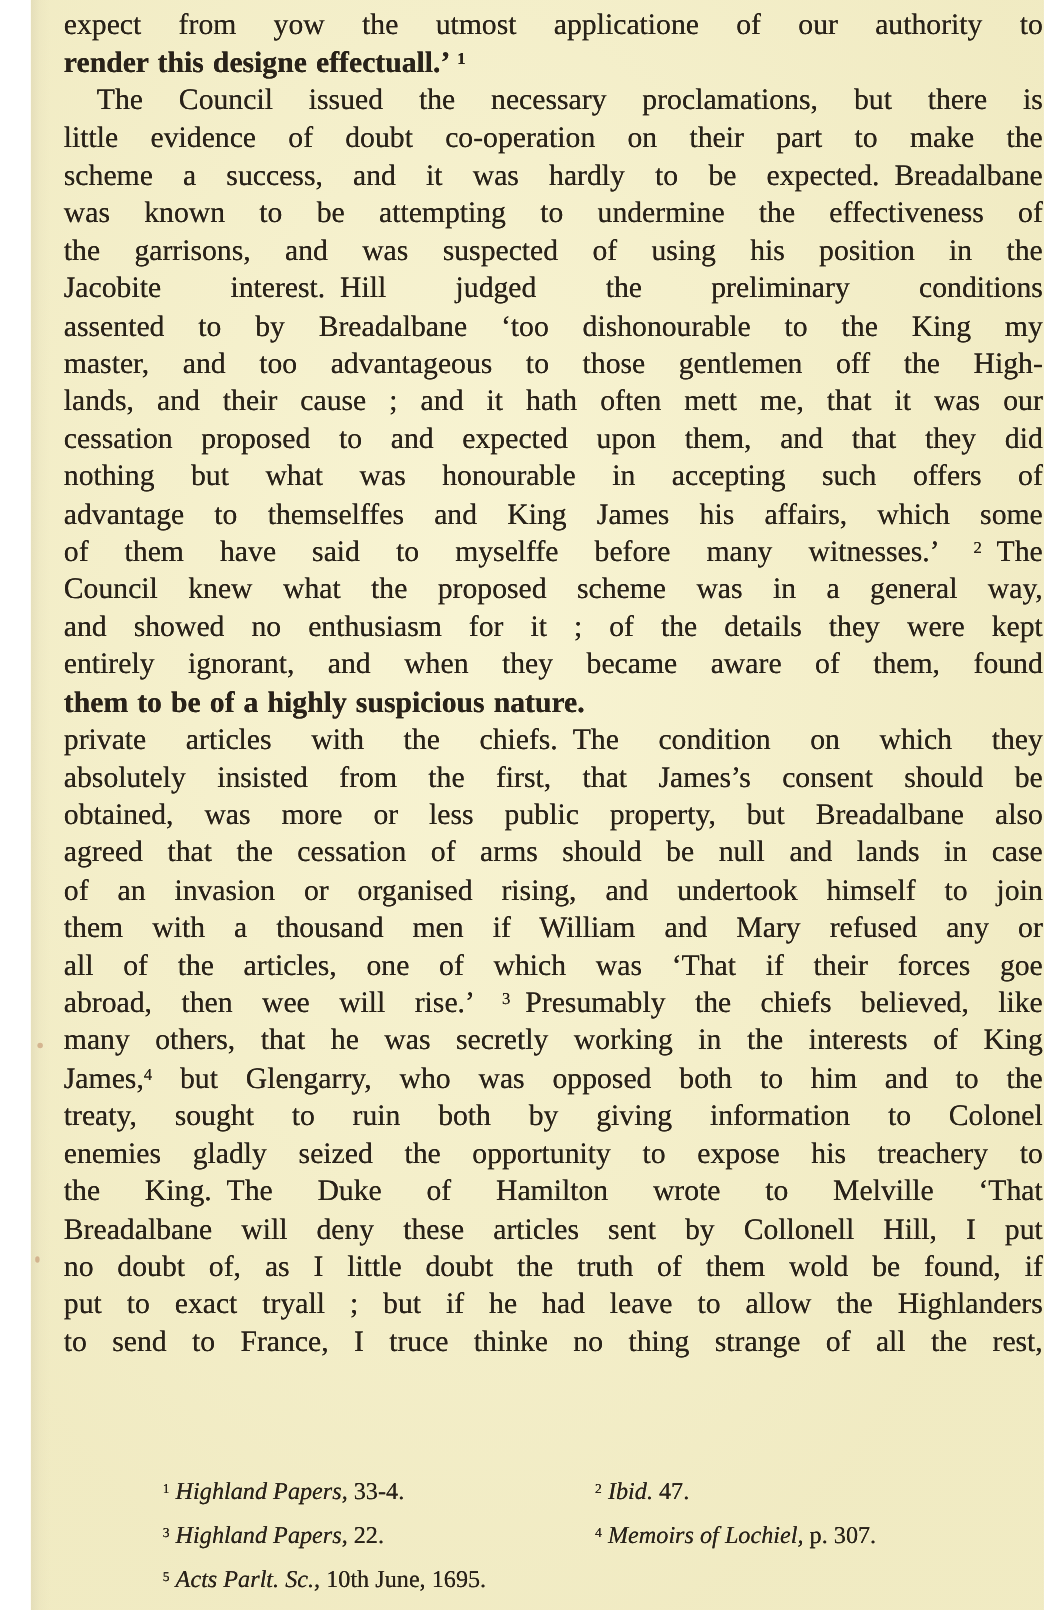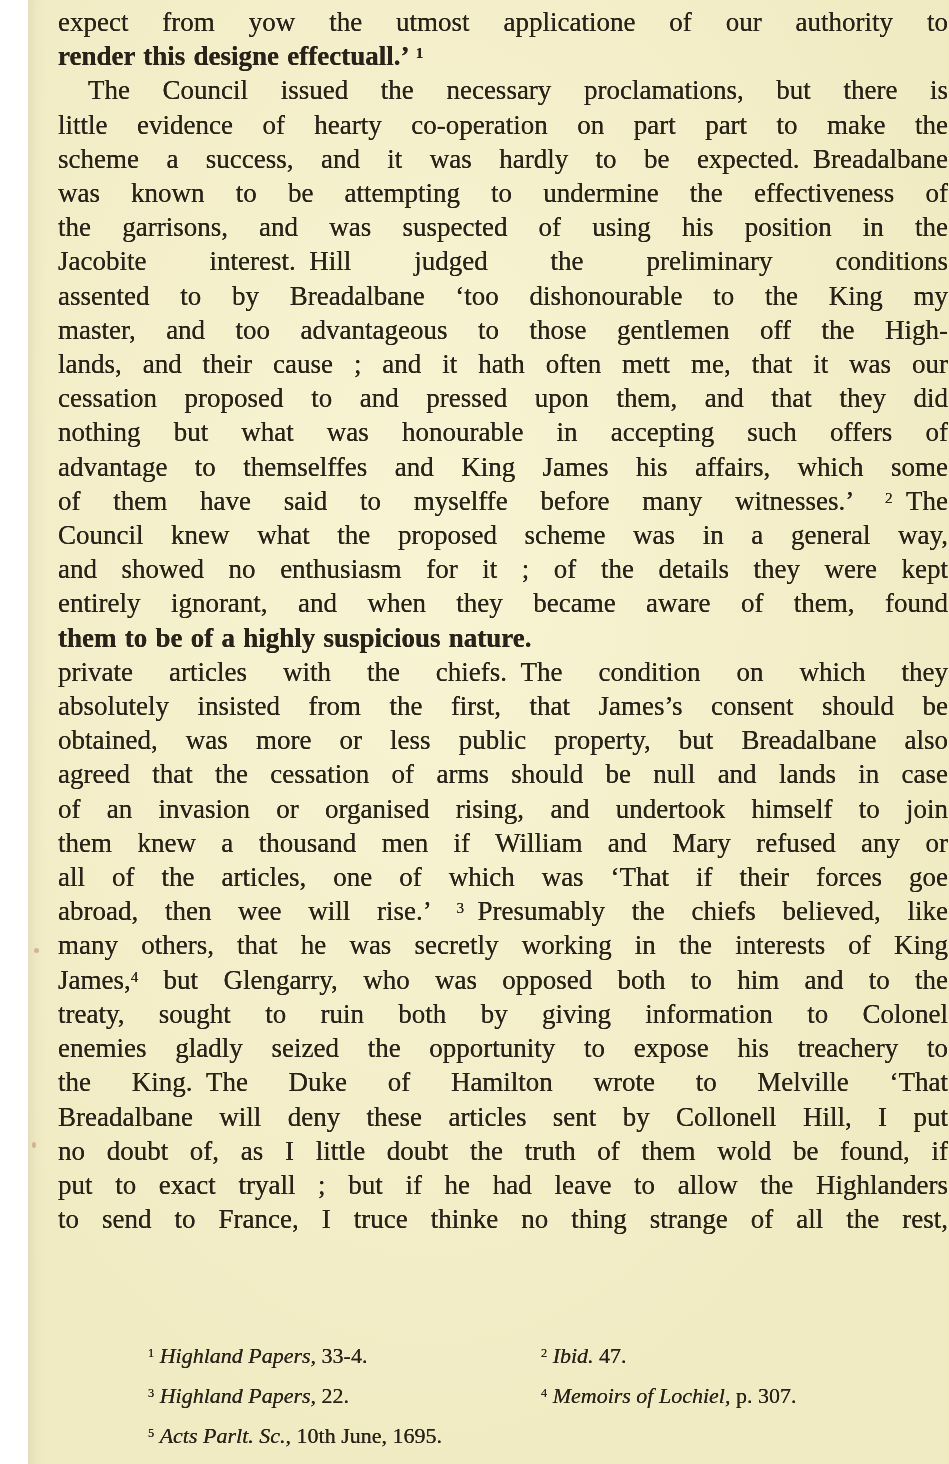--- a/index.html
+++ b/index.html
@@ -81,42 +81,42 @@
   .speck.s2 { left: 4px; top: 1142px; width: 4px; height: 6px; }
 </style>
 </head>
 <body>
 
 <div class="page">
   <div class="body-text">
       <div class="line">expect from yow the utmost applicatione of our authority to</div>
       <div class="line para-end">render this designe effectuall.’ <sup>1</sup></div>
       <div class="line indent">The Council issued the necessary proclamations, but there is</div>
-      <div class="line">little evidence of hearty co-operation on part part to make the</div>
+      <div class="line">little evidence of doubt co-operation on their part to make the</div>
       <div class="line">scheme a success, and it was hardly to be expected. Breadalbane</div>
       <div class="line">was known to be attempting to undermine the effectiveness of</div>
       <div class="line">the garrisons, and was suspected of using his position in the</div>
       <div class="line">Jacobite interest. Hill judged the preliminary conditions</div>
       <div class="line">assented to by Breadalbane ‘too dishonourable to the King my</div>
       <div class="line">master, and too advantageous to those gentlemen off the High-</div>
       <div class="line">lands, and their cause ; and it hath often mett me, that it was our</div>
-      <div class="line">cessation proposed to and pressed upon them, and that they did</div>
+      <div class="line">cessation proposed to and expected upon them, and that they did</div>
       <div class="line">nothing but what was honourable in accepting such offers of</div>
       <div class="line">advantage to themselffes and King James his affairs, which some</div>
       <div class="line">of them have said to myselffe before many witnesses.’ <sup>2</sup> The</div>
       <div class="line">Council knew what the proposed scheme was in a general way,</div>
       <div class="line">and showed no enthusiasm for it ; of the details they were kept</div>
       <div class="line">entirely ignorant, and when they became aware of them, found</div>
       <div class="line para-end">them to be of a highly suspicious nature.</div>
       <div class="line">private articles with the chiefs. The condition on which they</div>
       <div class="line">absolutely insisted from the first, that James’s consent should be</div>
       <div class="line">obtained, was more or less public property, but Breadalbane also</div>
       <div class="line">agreed that the cessation of arms should be null and lands in case</div>
       <div class="line">of an invasion or organised rising, and undertook himself to join</div>
-      <div class="line">them knew a thousand men if William and Mary refused any or</div>
+      <div class="line">them with a thousand men if William and Mary refused any or</div>
       <div class="line">all of the articles, one of which was ‘That if their forces goe</div>
       <div class="line">abroad, then wee will rise.’ <sup>3</sup> Presumably the chiefs believed, like</div>
       <div class="line">many others, that he was secretly working in the interests of King</div>
       <div class="line">James,<sup>4</sup> but Glengarry, who was opposed both to him and to the</div>
       <div class="line">treaty, sought to ruin both by giving information to Colonel</div>
       <div class="line">enemies gladly seized the opportunity to expose his treachery to</div>
       <div class="line">the King. The Duke of Hamilton wrote to Melville ‘That</div>
       <div class="line">Breadalbane will deny these articles sent by Collonell Hill, I put</div>
       <div class="line">no doubt of, as I little doubt the truth of them wold be found, if</div>
       <div class="line">put to exact tryall ; but if he had leave to allow the Highlanders</div>

